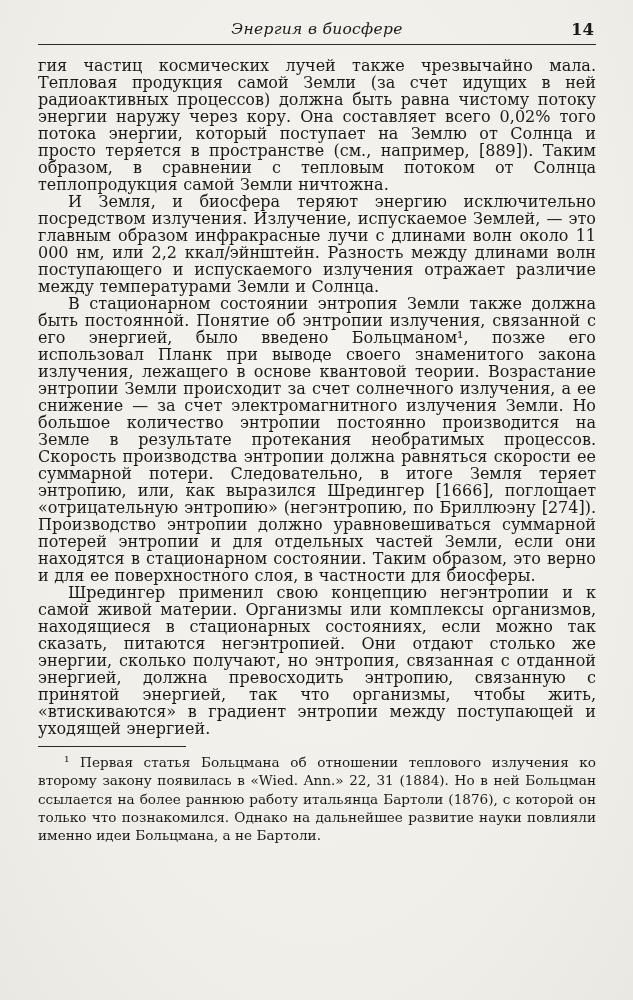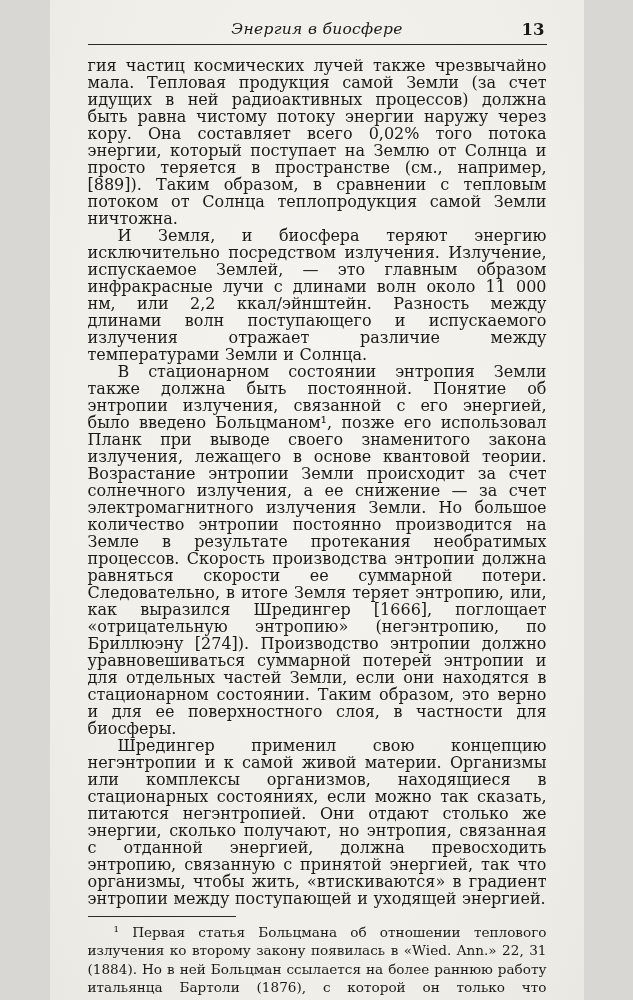--- a/index.html
+++ b/index.html
@@ -3,21 +3,21 @@
 <meta charset="utf-8">
 <style>
   html, body {
     margin: 0;
     padding: 0;
     background: #d8d7d3;
   }
   .page {
     position: relative;
     box-sizing: border-box;
-    width: 534px;
+    width: 633px;
     height: 1000px;
     margin: 0 auto;
     background: #f2f1ec;
     background-image: radial-gradient(ellipse at 50% 40%, #f5f4f0 0%, #efeee8 70%, #e9e8e2 100%);
     color: #1b1a18;
     font-family: "DejaVu Serif", "Liberation Serif", serif;
     padding: 20px 37px 0 38px;
     overflow: hidden;
   }
   .running-header {
@@ -69,21 +69,21 @@
     text-indent: 26px;
   }
 </style>
 </head>
 <body>
 
 <div class="page">
 
   <div class="running-header">
     <span class="running-title">Энергия в биосфере</span>
-    <span class="page-number">13</span>
+    <span class="page-number">14</span>
   </div>
 
   <div class="body-text">
     <p class="no-indent">гия частиц космических лучей также чрезвычайно мала. Тепловая продукция самой Земли (за счет идущих в ней радиоактивных процессов) должна быть равна чистому потоку энергии наружу через кору. Она составляет всего 0,02% того потока энергии, который поступает на Землю от Солнца и просто теряется в пространстве (см., например, [889]). Таким образом, в сравнении с тепловым потоком от Солнца теплопродукция самой Земли ничтожна.</p>
     <p>И Земля, и биосфера теряют энергию исключительно посредством излучения. Излучение, испускаемое Землей, — это главным образом инфракрасные лучи с длинами волн около 11 000 нм, или 2,2 ккал/эйнштейн. Разность между длинами волн поступающего и испускаемого излучения отражает различие между температурами Земли и Солнца.</p>
     <p>В стационарном состоянии энтропия Земли также должна быть постоянной. Понятие об энтропии излучения, связанной с его энергией, было введено Больцманом¹, позже его использовал Планк при выводе своего знаменитого закона излучения, лежащего в основе квантовой теории. Возрастание энтропии Земли происходит за счет солнечного излучения, а ее снижение — за счет электромагнитного излучения Земли. Но большое количество энтропии постоянно производится на Земле в результате протекания необратимых процессов. Скорость производства энтропии должна равняться скорости ее суммарной потери. Следовательно, в итоге Земля теряет энтропию, или, как выразился Шредингер [1666], поглощает «отрицательную энтропию» (негэнтропию, по Бриллюэну [274]). Производство энтропии должно уравновешиваться суммарной потерей энтропии и для отдельных частей Земли, если они находятся в стационарном состоянии. Таким образом, это верно и для ее поверхностного слоя, в частности для биосферы.</p>
     <p>Шредингер применил свою концепцию негэнтропии и к самой живой материи. Организмы или комплексы организмов, находящиеся в стационарных состояниях, если можно так сказать, питаются негэнтропией. Они отдают столько же энергии, сколько получают, но энтропия, связанная с отданной энергией, должна превосходить энтропию, связанную с принятой энергией, так что организмы, чтобы жить, «втискиваются» в градиент энтропии между поступающей и уходящей энергией.</p>
   </div>
 
   <div class="footnote-rule"></div>

